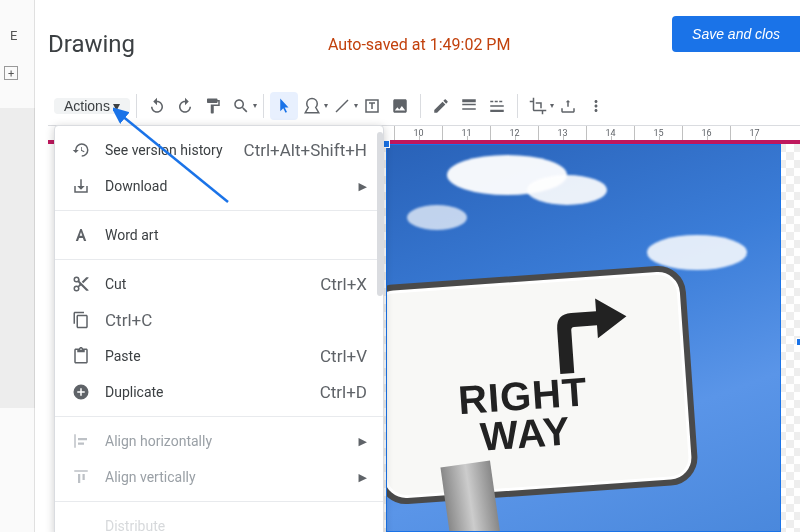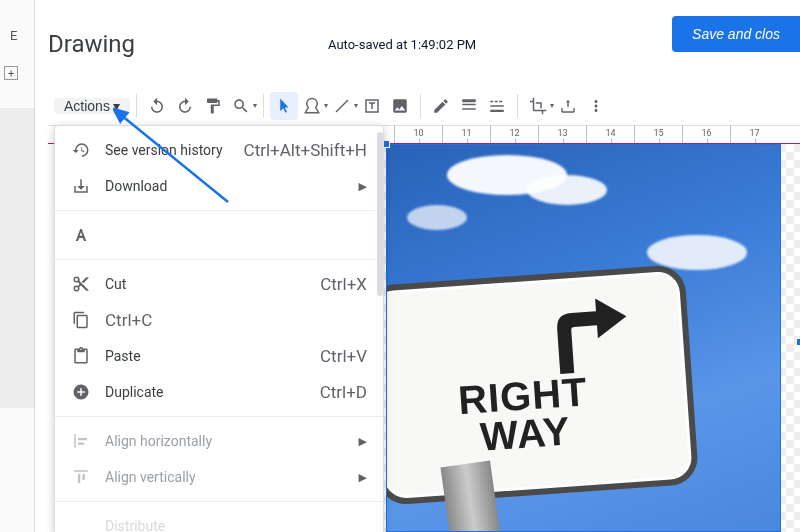--- a/index.html
+++ b/index.html
@@ -5,21 +5,21 @@
     * { box-sizing: border-box; margin: 0; padding: 0; }
     body { font-family: 'Google Sans', Roboto, Arial, sans-serif; background: #fff; width: 800px; height: 532px; overflow: hidden; position: relative; }
     
     .left-margin { position: absolute; left: 0; top: 0; width: 35px; height: 100%; background: #fafafa; border-right: 1px solid #e0e0e0; }
     .left-margin .letter { position: absolute; top: 28px; left: 10px; color: #555; font-size: 13px; }
     .left-margin .plus-box { position: absolute; top: 66px; left: 4px; width: 14px; height: 14px; border: 1px solid #999; display:flex; align-items:center; justify-content:center; font-size:11px; color:#555;}
     .left-margin .shadow { position:absolute; top:108px; left:0; width:35px; height:300px; background: rgba(0,0,0,0.05); }
     
     .header { position: absolute; left: 48px; top: 20px; right: 0; height: 48px; display: flex; align-items: center; }
     .title { font-size: 24px; color: #3c4043; font-weight: 400; }
-    .autosave { position: absolute; left: 280px; color: #0f172a; font-size: 13px; }
+    .autosave { position: absolute; left: 280px; color: #c2410c; font-size: 16px; }
     .save-btn { position: absolute; right: 0; top: 16px; background: #1a73e8; color: #fff; border: none; padding: 10px 20px; font-size: 14px; font-weight: 500; border-radius: 4px 0 0 4px; cursor: pointer; font-style: italic; }
     
     .toolbar { position: absolute; left: 48px; top: 86px; right: 0; height: 40px; display: flex; align-items: center; padding: 0 6px; border-bottom: 1px solid #dadce0; background: #fff; }
     .actions-btn { background: #f1f3f4; border: none; padding: 0 10px; font-size: 14px; color: #3c4043; border-radius: 4px; cursor: pointer; display:flex; align-items:center; gap:3px;}
     .tb-sep { width: 1px; height: 24px; background: #dadce0; margin: 0 6px; }
     .tb-icon { width: 28px; height: 28px; display: inline-flex; align-items: center; justify-content: center; color: #5f6368; border-radius: 4px; cursor: pointer; }
     .tb-icon.active { background: #e8f0fe; color: #1a73e8; }
     .tb-icon svg { width: 18px; height: 18px; fill: currentColor; }
     .dd-caret { font-size: 8px; margin-left: -2px; color: #5f6368; }
     
@@ -28,21 +28,21 @@
     .menu-item.disabled { color: #9aa0a6; }
     .menu-icon { width: 20px; height: 20px; margin-right: 14px; display:flex; align-items:center; justify-content:center; color:#5f6368;}
     .menu-item.disabled .menu-icon { color: #bdc1c6; }
     .menu-icon svg { width: 18px; height: 18px; fill: currentColor; }
     .menu-label { flex: 1; }
     .menu-shortcut { color: #5f6368; font-size: 17px; }
     .menu-arrow { color: #5f6368; font-size: 11px; }
     .menu-divider { height: 1px; background: #e8eaed; margin: 6px 0; }
     .menu-scroll { position:absolute; right:0; top:6px; width:6px; height:40%; background:#dadce0; border-radius:6px;}
     
-    .ruler-h { position: absolute; left: 48px; top: 126px; right: 0; height: 18px; background: #fff; border-bottom: 1px solid #be185d; display:flex; overflow:hidden;}
+    .ruler-h { position: absolute; left: 48px; top: 126px; right: 0; height: 18px; background: #fff; border-bottom: 4px solid #be185d; display:flex; overflow:hidden;}
     .ruler-h .tick { position: relative; width: 48px; flex:0 0 48px; border-left: 1px solid #c0c0c0; font-size: 9px; color:#5f6368; text-align:center; padding-top:2px;}
     .ruler-h .tick::after{content:'';position:absolute;left:50%;bottom:0;width:1px;height:4px;background:#c0c0c0;}
     .ruler-v { position: absolute; left: 48px; top: 144px; width: 18px; bottom:0; background: #fff; border-right: 1px solid #e0e0e0; }
     
     .canvas { position: absolute; left: 66px; top: 144px; right: 0; bottom: 0; background-image: linear-gradient(45deg,#eee 25%,transparent 25%),linear-gradient(-45deg,#eee 25%,transparent 25%),linear-gradient(45deg,transparent 75%,#eee 75%),linear-gradient(-45deg,transparent 75%,#eee 75%); background-size:16px 16px; background-position:0 0,0 8px,8px -8px,-8px 0; }
     .sky { position:absolute; left:320px; top:0; width:395px; height:100%; background: linear-gradient(160deg,#2962b8 0%,#3b7dd8 40%,#5a95e8 70%,#4a88dc 100%); overflow:hidden; border:1px solid #1a73e8;}
     .cloud { position:absolute; background:#fff; border-radius:50%; filter:blur(1px);}
     .c1{width:120px;height:40px;top:10px;left:60px;opacity:0.95;}
     .c2{width:80px;height:30px;top:30px;left:140px;opacity:0.9;}
     .c3{width:100px;height:35px;top:90px;left:260px;opacity:0.85;}
@@ -217,20 +217,21 @@
     <span class="menu-label">Download</span>
     <span class="menu-arrow">▶</span>
   </div>
   <div class="menu-divider"></div>
   <div class="menu-item">
     <span class="menu-icon">
         <svg viewBox="0 0 24 24">
           <path d="M5 20h3l1.5-4h5L16 20h3L13 4h-2L5 20zm5.3-7L12 8l1.7 5h-3.4z"></path>
         </svg>
       </span>
+    <span class="menu-label">Word art</span>
   </div>
   <div class="menu-divider"></div>
   <div class="menu-item">
     <span class="menu-icon">
         <svg viewBox="0 0 24 24">
           <path d="M10 6a4 4 0 10-4 4c.7 0 1.4-.2 2-.5L10 12l-2 2.5c-.6-.3-1.3-.5-2-.5a4 4 0 104 4c0-.7-.2-1.4-.5-2L12 14l7 7h3v-1L10 8c.3-.6.5-1.3.5-2h-.5zM6 8a2 2 0 110-4 2 2 0 010 4zm0 12a2 2 0 110-4 2 2 0 010 4zM22 3v1l-7 7-2-2 6-6h3z"></path>
         </svg>
       </span>
     <span class="menu-label">Cut</span>
     <span class="menu-shortcut">Ctrl+X</span>

